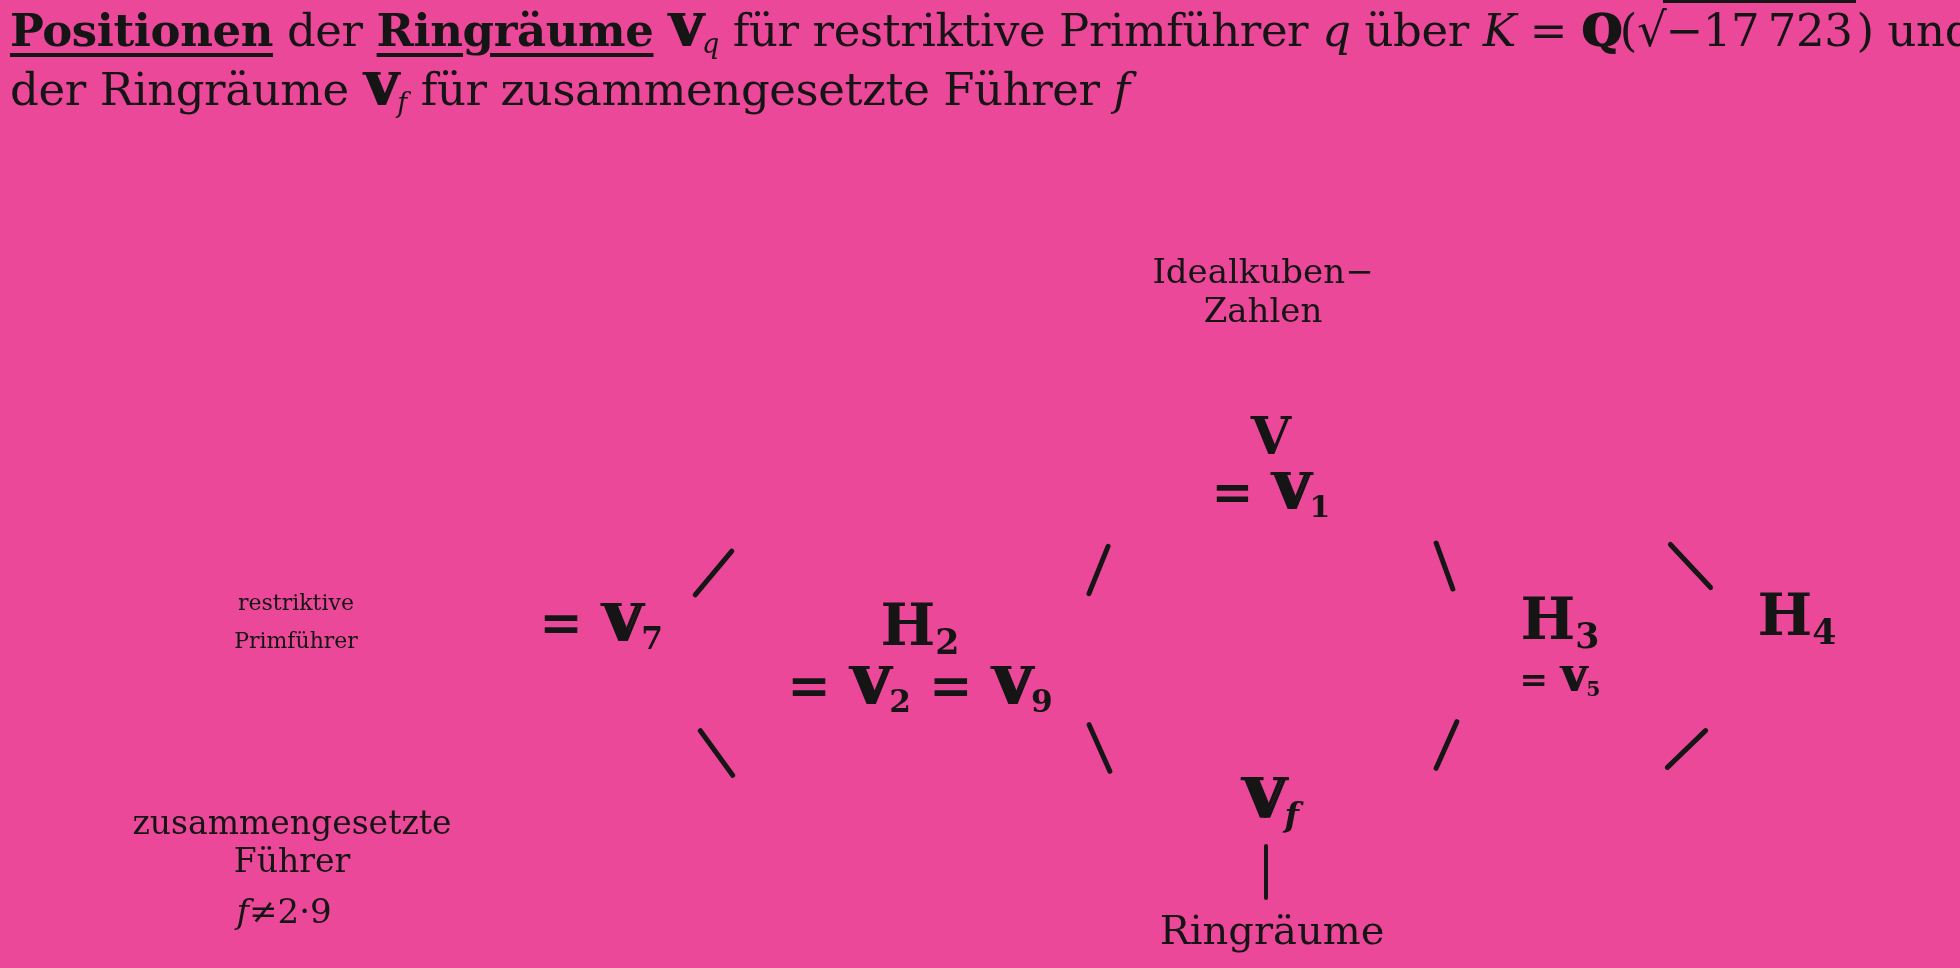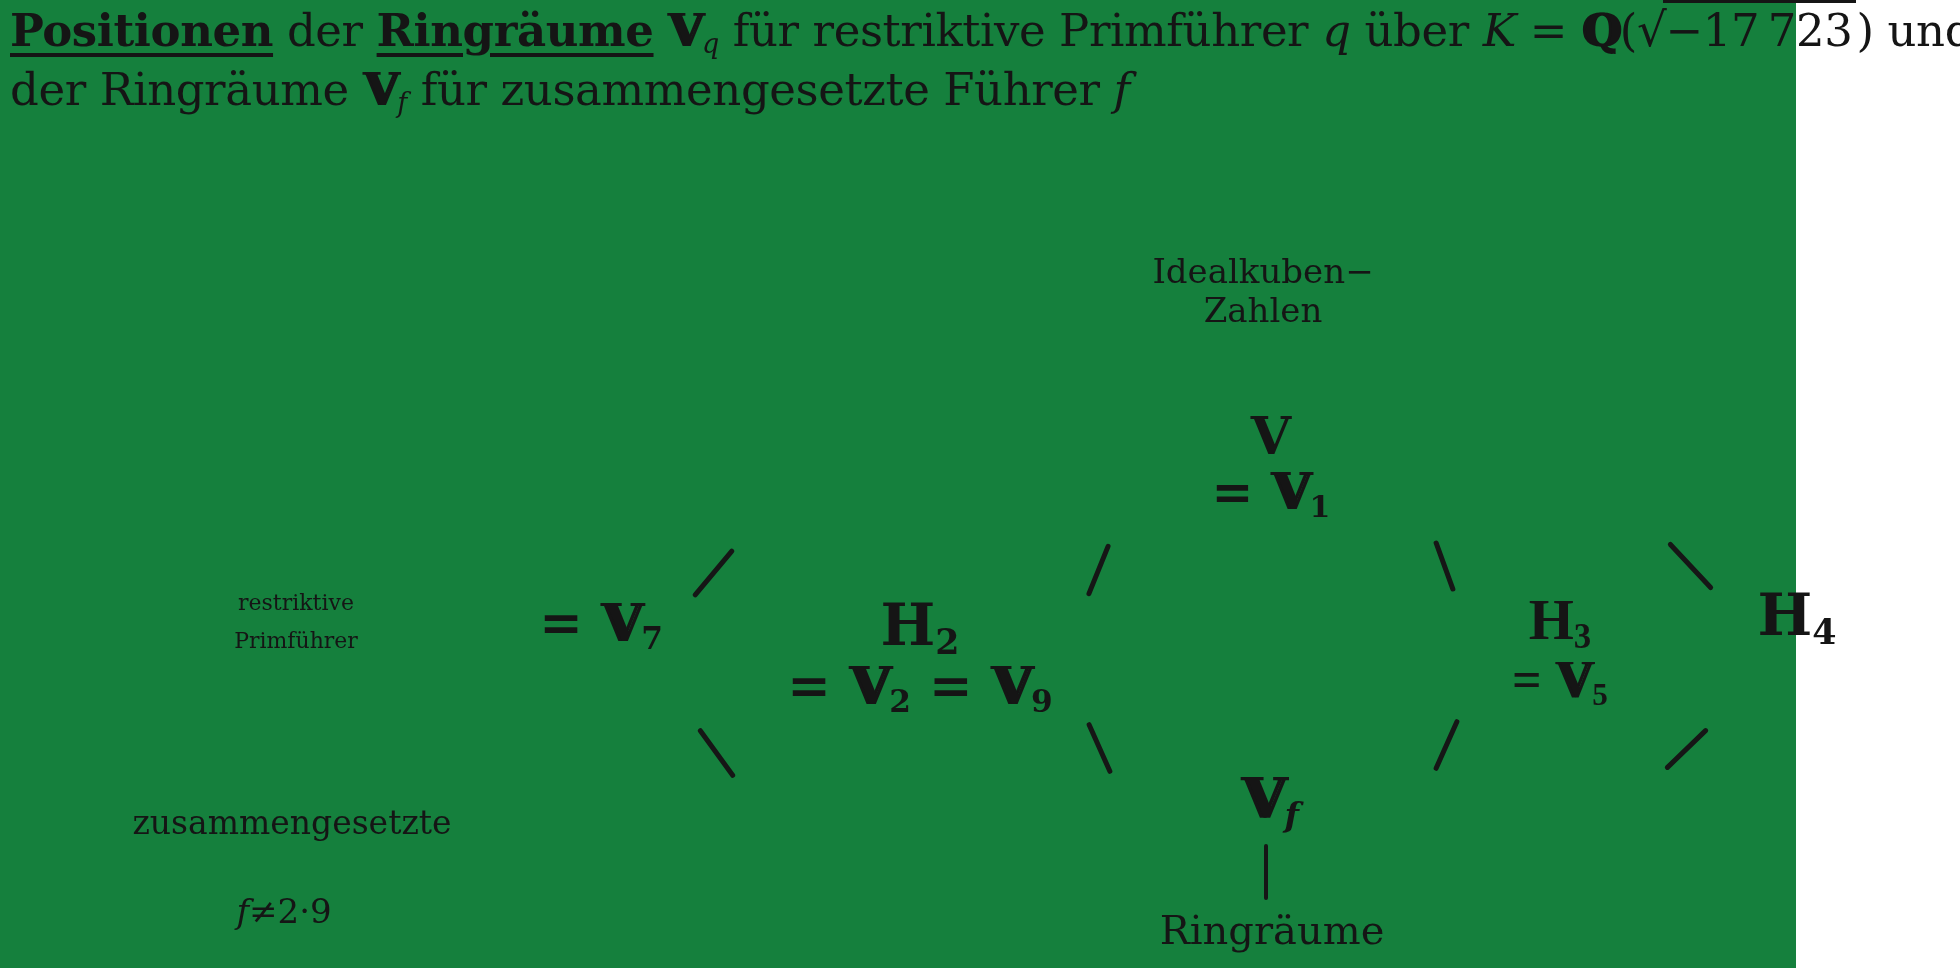--- a/index.html
+++ b/index.html
@@ -1,21 +1,21 @@
 <!DOCTYPE html>
 <html><head>
 <meta charset="utf-8">
 <style>
   html,body{margin:0;padding:0;}
   body{
     width:1960px;height:968px;position:relative;overflow:hidden;
     background:#ffffff;color:#151515;
     font-family:"DejaVu Serif","Liberation Serif",serif;
   }
-  .page{position:absolute;left:0;top:0;width:1796px;height:968px;background:#15803d;}
+  .page{position:absolute;left:0;top:0;width:1960px;height:968px;background:#ec4899;}
 
   
   .title-line{
     position:absolute;left:10px;white-space:nowrap;
     font-size:45px;letter-spacing:-0.4px;line-height:1.15;
   }
   .title-line-1{top:4px;}
   .title-line-2{top:64px;}
   .bu{
     font-weight:bold;
@@ -75,20 +75,21 @@
     <div>Zahlen</div>
   </div>
 
   <div class="lbl lbl-restr">
     <div>restriktive</div>
     <div>Primführer</div>
   </div>
 
   <div class="lbl lbl-zus">
     <div>zusammengesetzte</div>
+    <div>Führer</div>
   </div>
 
   <div class="lbl lbl-fneq">
     <span class="it">f</span><span>≠2·9</span>
   </div>
 
   <div class="lbl lbl-ring">
     <div>Ringräume</div>
   </div>
 
@@ -97,23 +98,23 @@
         <span class="head" style="font-size: 52px; line-height: 56px;"><span>V</span></span>
         <span class="eq" style="font-size: 50px; line-height: 55px; text-align: right;">= <span class="bb" data-g="V">V</span><sub>1</sub></span>
       </div>
       <div class="node" style="left: 601px; top: 594px;">
         <span class="eq" style="font-size: 52px; line-height: 57px;">= <span class="bb" data-g="V">V</span><sub>7</sub></span>
       </div>
       <div class="node" style="left: 920px; top: 594px;">
         <span class="head" style="font-size: 58px; line-height: 63px;"><span>H</span><sub>2</sub></span>
         <span class="eq" style="font-size: 52px; line-height: 57px;">= <span class="bb" data-g="V">V</span><sub>2</sub> = <span class="bb" data-g="V">V</span><sub>9</sub></span>
       </div>
-      <div class="node" style="left: 1560px; top: 588px; font-family: Liberation Serif, serif;">
+      <div class="node" style="left: 1560px; top: 588px;">
         <span class="head" style="font-size: 58px; line-height: 63px;"><span>H</span><sub>3</sub></span>
-        <span class="eq" style="font-size: 52px; line-height: 57px;">= <span class="bb" data-g="V">V</span><sub>5</sub></span>
+        <span class="eq" style="font-size: 34px; line-height: 57px;">= <span class="bb" data-g="V">V</span><sub>5</sub></span>
       </div>
       <div class="node" style="left: 1797px; top: 584px;">
         <span class="head" style="font-size: 58px; line-height: 63px;"><span>H</span><sub>4</sub></span>
       </div>
       <div class="node" style="left: 1270px; top: 768px;">
         <span class="head" style="font-size: 56px; line-height: 60px;"><span class="bb" data-g="V">V</span><sub class="it">f</sub></span>
       </div>
       <div class="edge" style="width: 5px; height: 62px; left: 710.5px; top: 542px; transform: rotate(40deg);"></div>
       <div class="edge" style="width: 5px; height: 56px; left: 1095.5px; top: 542px; transform: rotate(22deg);"></div>
       <div class="edge" style="width: 5px; height: 54px; left: 1441.5px; top: 539px; transform: rotate(-20deg);"></div>

